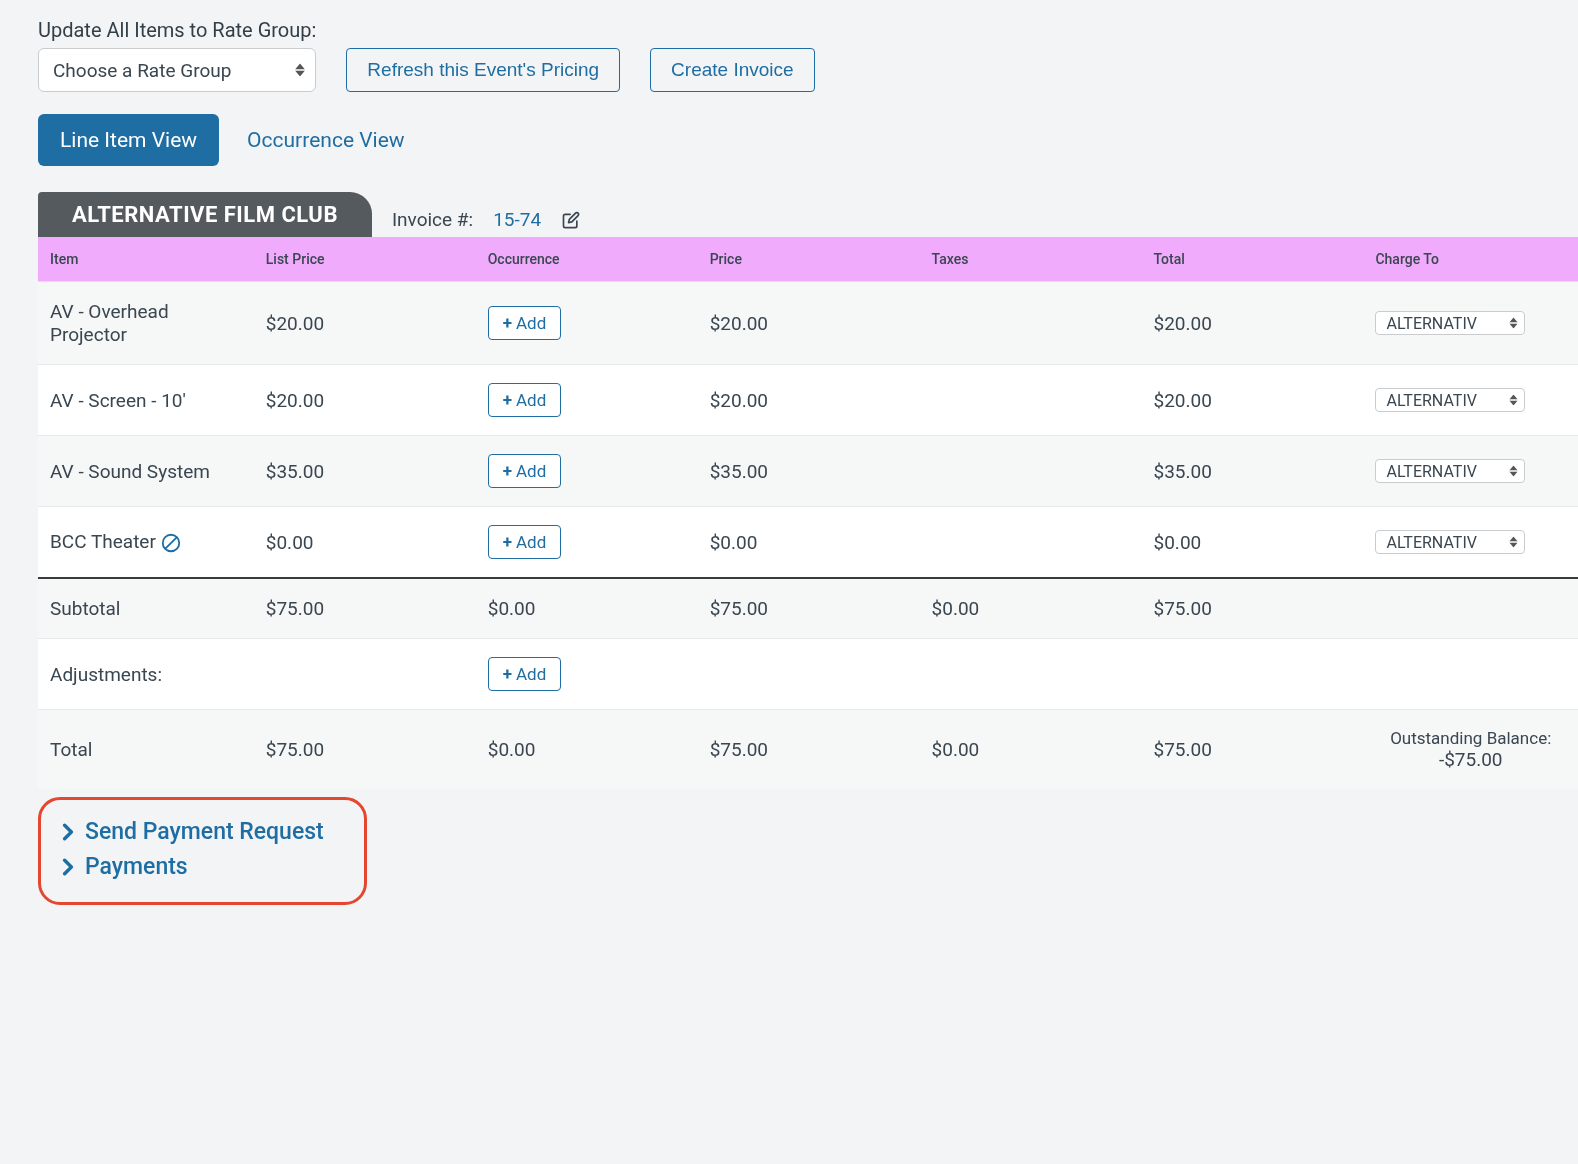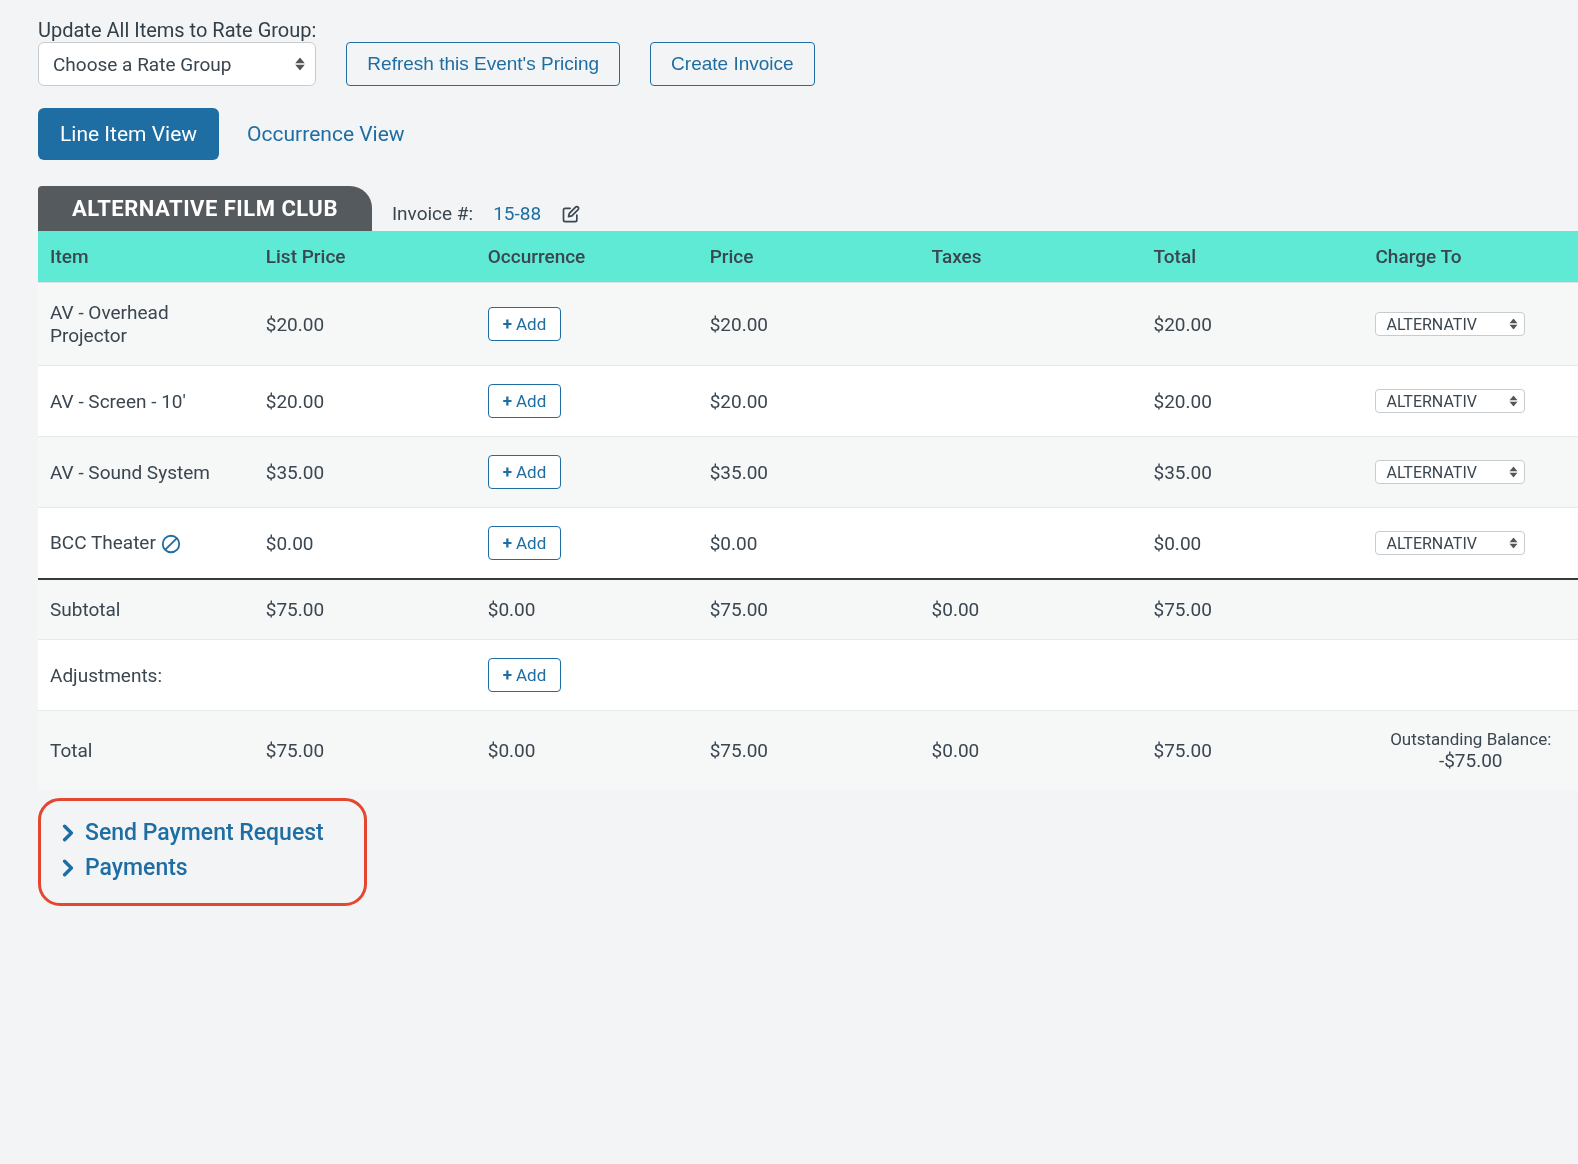--- a/index.html
+++ b/index.html
@@ -14,21 +14,21 @@
   .page {
     padding: 18px 0 30px 38px;
     min-width: 1278px;
   }
   .top-controls {
     display: flex;
     align-items: flex-end;
     gap: 30px;
     margin-bottom: 22px;
   }
-  .rate-group-block { display: flex; flex-direction: column; gap: 0; }
+  .rate-group-block { display: flex; flex-direction: column; gap: 6px; }
   .rate-group-label { font-size: 20px; color: #333f48; }
   .select-wrap {
     position: relative;
     display: inline-flex;
     align-items: center;
     background: #fff;
     border: 1px solid #c9ccce;
     border-radius: 6px;
     height: 44px;
     padding: 0 40px 0 14px;
@@ -98,24 +98,24 @@
   .invoice-label { font-size: 19px; color: #3a4650; padding-bottom: 6px; }
   .invoice-link { color: #1e6da3; font-size: 19px; padding-bottom: 6px; cursor: pointer; }
   .edit-icon { color: #3a4650; padding-bottom: 2px; cursor: pointer; }
 
   table.pricing {
     width: 100%;
     border-collapse: collapse;
     background: #fff;
   }
   table.pricing thead th {
-    background: #5eead4;
+    background: #f0abfc;
     text-align: left;
     font-weight: 500;
-    font-size: 19px;
+    font-size: 14px;
     color: #3a4650;
     padding: 14px 12px;
     border-bottom: 1px solid #dfe1e2;
   }
   table.pricing tbody td {
     padding: 18px 12px;
     font-size: 19px;
     color: #3a4650;
     border-bottom: 1px solid #e6e8e9;
     vertical-align: middle;
@@ -212,21 +212,21 @@
   </div>
 
   <div class="view-tabs">
     <div class="tab-active">Line Item View</div>
     <div class="tab-inactive">Occurrence View</div>
   </div>
 
   <div class="org-row">
     <div class="org-chip">ALTERNATIVE FILM CLUB</div>
     <div class="invoice-label">Invoice #:</div>
-    <div class="invoice-link">15-88</div>
+    <div class="invoice-link">15-74</div>
     <span class="edit-icon">
       <svg width="20" height="20" viewBox="0 0 24 24" fill="none" stroke="currentColor" stroke-width="2" stroke-linecap="round" stroke-linejoin="round">
         <path d="M11 4H5a2 2 0 0 0-2 2v12a2 2 0 0 0 2 2h12a2 2 0 0 0 2-2v-6"></path>
         <path d="M17.5 2.5a2.1 2.1 0 0 1 3 3L13 13l-4 1 1-4 7.5-7.5z"></path>
       </svg>
     </span>
   </div>
 
   <table class="pricing">
     <thead>

